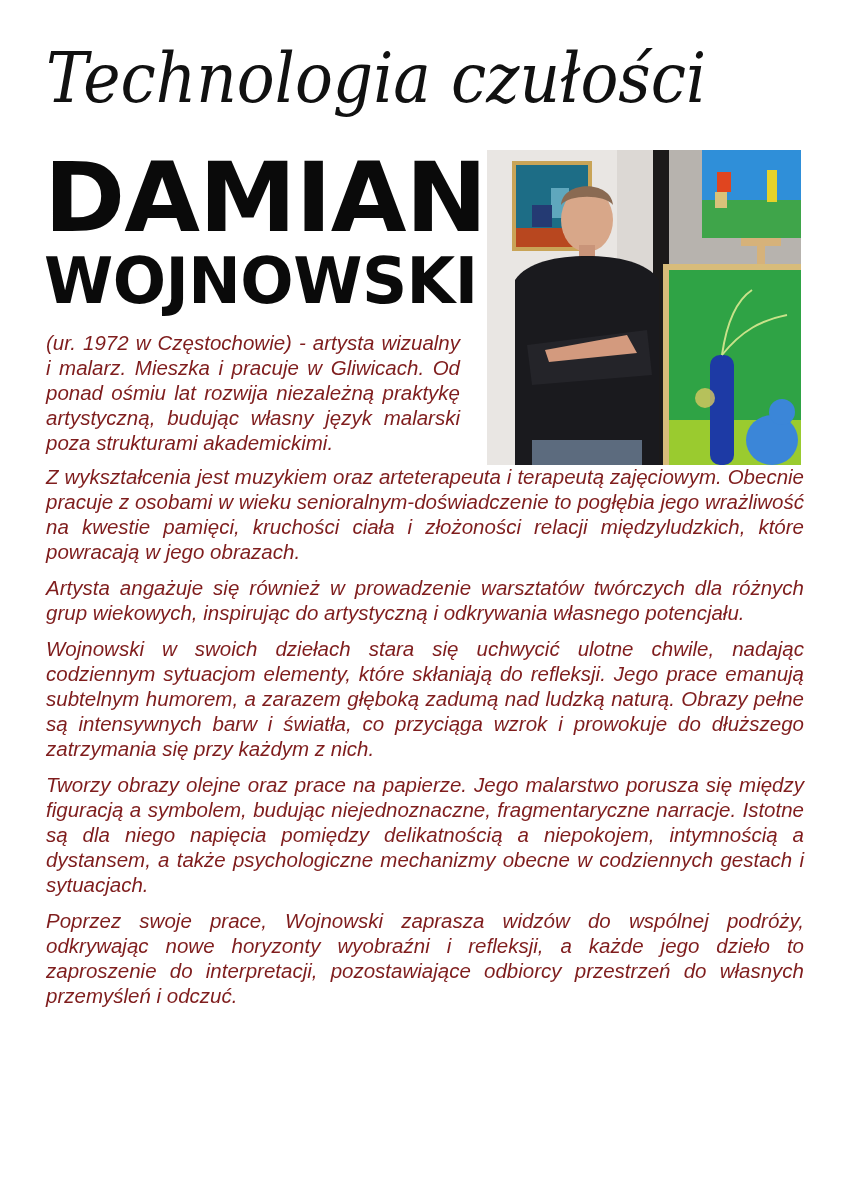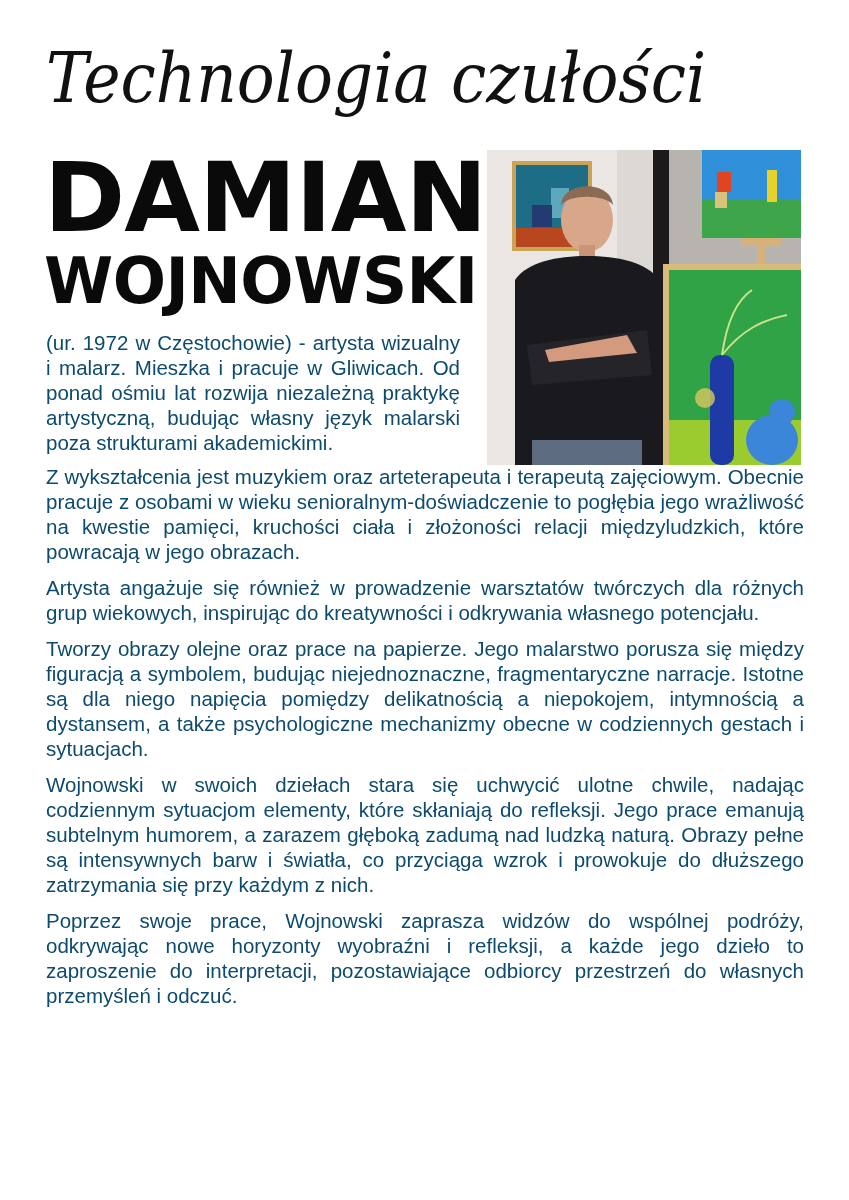--- a/index.html
+++ b/index.html
@@ -11,22 +11,23 @@
       font-size: 70px; line-height: 80px; letter-spacing: 0px; color: #111;
       transform: scaleX(0.9); transform-origin: left center; white-space: nowrap;
     }
     .name1, .name2 {
       position: absolute; left: 44px; font-family: "DejaVu Sans", sans-serif; font-weight: bold;
       color: #0a0a0a; white-space: nowrap; transform-origin: left top;
     }
     .name1 { top: 150px; font-size: 96px; line-height: 96px; transform: scaleX(1.02); letter-spacing: -1px; }
     .name2 { top: 246px; font-size: 64px; line-height: 70px; transform: scaleX(0.98); letter-spacing: -0.5px; }
     .text {
-      font-family: "Liberation Sans", sans-serif; font-size: 20.5px; line-height: 25px; color: #0c4a6e;
+      font-family: "Liberation Sans", sans-serif; font-size: 20.5px; line-height: 25px; color: #7f1d1d;
       text-align: justify;
+      font-style: italic;
     }
     .intro { position: absolute; left: 46px; top: 330px; width: 414px; }
     .body { position: absolute; left: 46px; top: 464px; width: 758px; }
     .body p { margin: 0 0 11px 0; }
     .photo { position: absolute; left: 487px; top: 150px; width: 314px; height: 315px; overflow: hidden; }
     .photo svg { display: block; }
   </style>
 </head>
 <body>
 
@@ -79,19 +80,19 @@
       <path d="M40 195 L160 180 L165 225 L45 235 Z" fill="#242429"></path>
       <path d="M58 200 L140 185 L150 203 L62 212 Z" fill="#d39a7e"></path>
       <rect x="45" y="290" width="110" height="25" fill="#5c6b7e"></rect>
     </svg>
   </div>
 
   <div class="text intro">(ur. 1972 w Częstochowie) - artysta wizualny i malarz. Mieszka i pracuje w Gliwicach. Od ponad ośmiu lat rozwija niezależną praktykę artystyczną, budując własny język malarski poza strukturami akademickimi.</div>
 
   <div class="text body">
     <p>Z wykształcenia jest muzykiem oraz arteterapeuta i terapeutą zajęciowym. Obecnie pracuje z osobami w wieku senioralnym-doświadczenie to pogłębia jego wrażliwość na kwestie pamięci, kruchości ciała i złożoności relacji międzyludzkich, które powracają w jego obrazach.</p>
-    <p>Artysta angażuje się również w prowadzenie warsztatów twórczych dla różnych grup wiekowych, inspirując do kreatywności i odkrywania własnego potencjału.</p>
+    <p>Artysta angażuje się również w prowadzenie warsztatów twórczych dla różnych grup wiekowych, inspirując do artystyczną i odkrywania własnego potencjału.</p>
+    <p>Wojnowski w swoich dziełach stara się uchwycić ulotne chwile, nadając codziennym sytuacjom elementy, które skłaniają do refleksji. Jego prace emanują subtelnym humorem, a zarazem głęboką zadumą nad ludzką naturą. Obrazy pełne są intensywnych barw i światła, co przyciąga wzrok i prowokuje do dłuższego zatrzymania się przy każdym z nich.</p>
     <p>Tworzy obrazy olejne oraz prace na papierze. Jego malarstwo porusza się między figuracją a symbolem, budując niejednoznaczne, fragmentaryczne narracje. Istotne są dla niego napięcia pomiędzy delikatnością a niepokojem, intymnością a dystansem, a także psychologiczne mechanizmy obecne w codziennych gestach i sytuacjach.</p>
-    <p>Wojnowski w swoich dziełach stara się uchwycić ulotne chwile, nadając codziennym sytuacjom elementy, które skłaniają do refleksji. Jego prace emanują subtelnym humorem, a zarazem głęboką zadumą nad ludzką naturą. Obrazy pełne są intensywnych barw i światła, co przyciąga wzrok i prowokuje do dłuższego zatrzymania się przy każdym z nich.</p>
     <p>Poprzez swoje prace, Wojnowski zaprasza widzów do wspólnej podróży, odkrywając nowe horyzonty wyobraźni i refleksji, a każde jego dzieło to zaproszenie do interpretacji, pozostawiające odbiorcy przestrzeń do własnych przemyśleń i odczuć.</p>
   </div>
 
 </div>
 
 </body></html>

